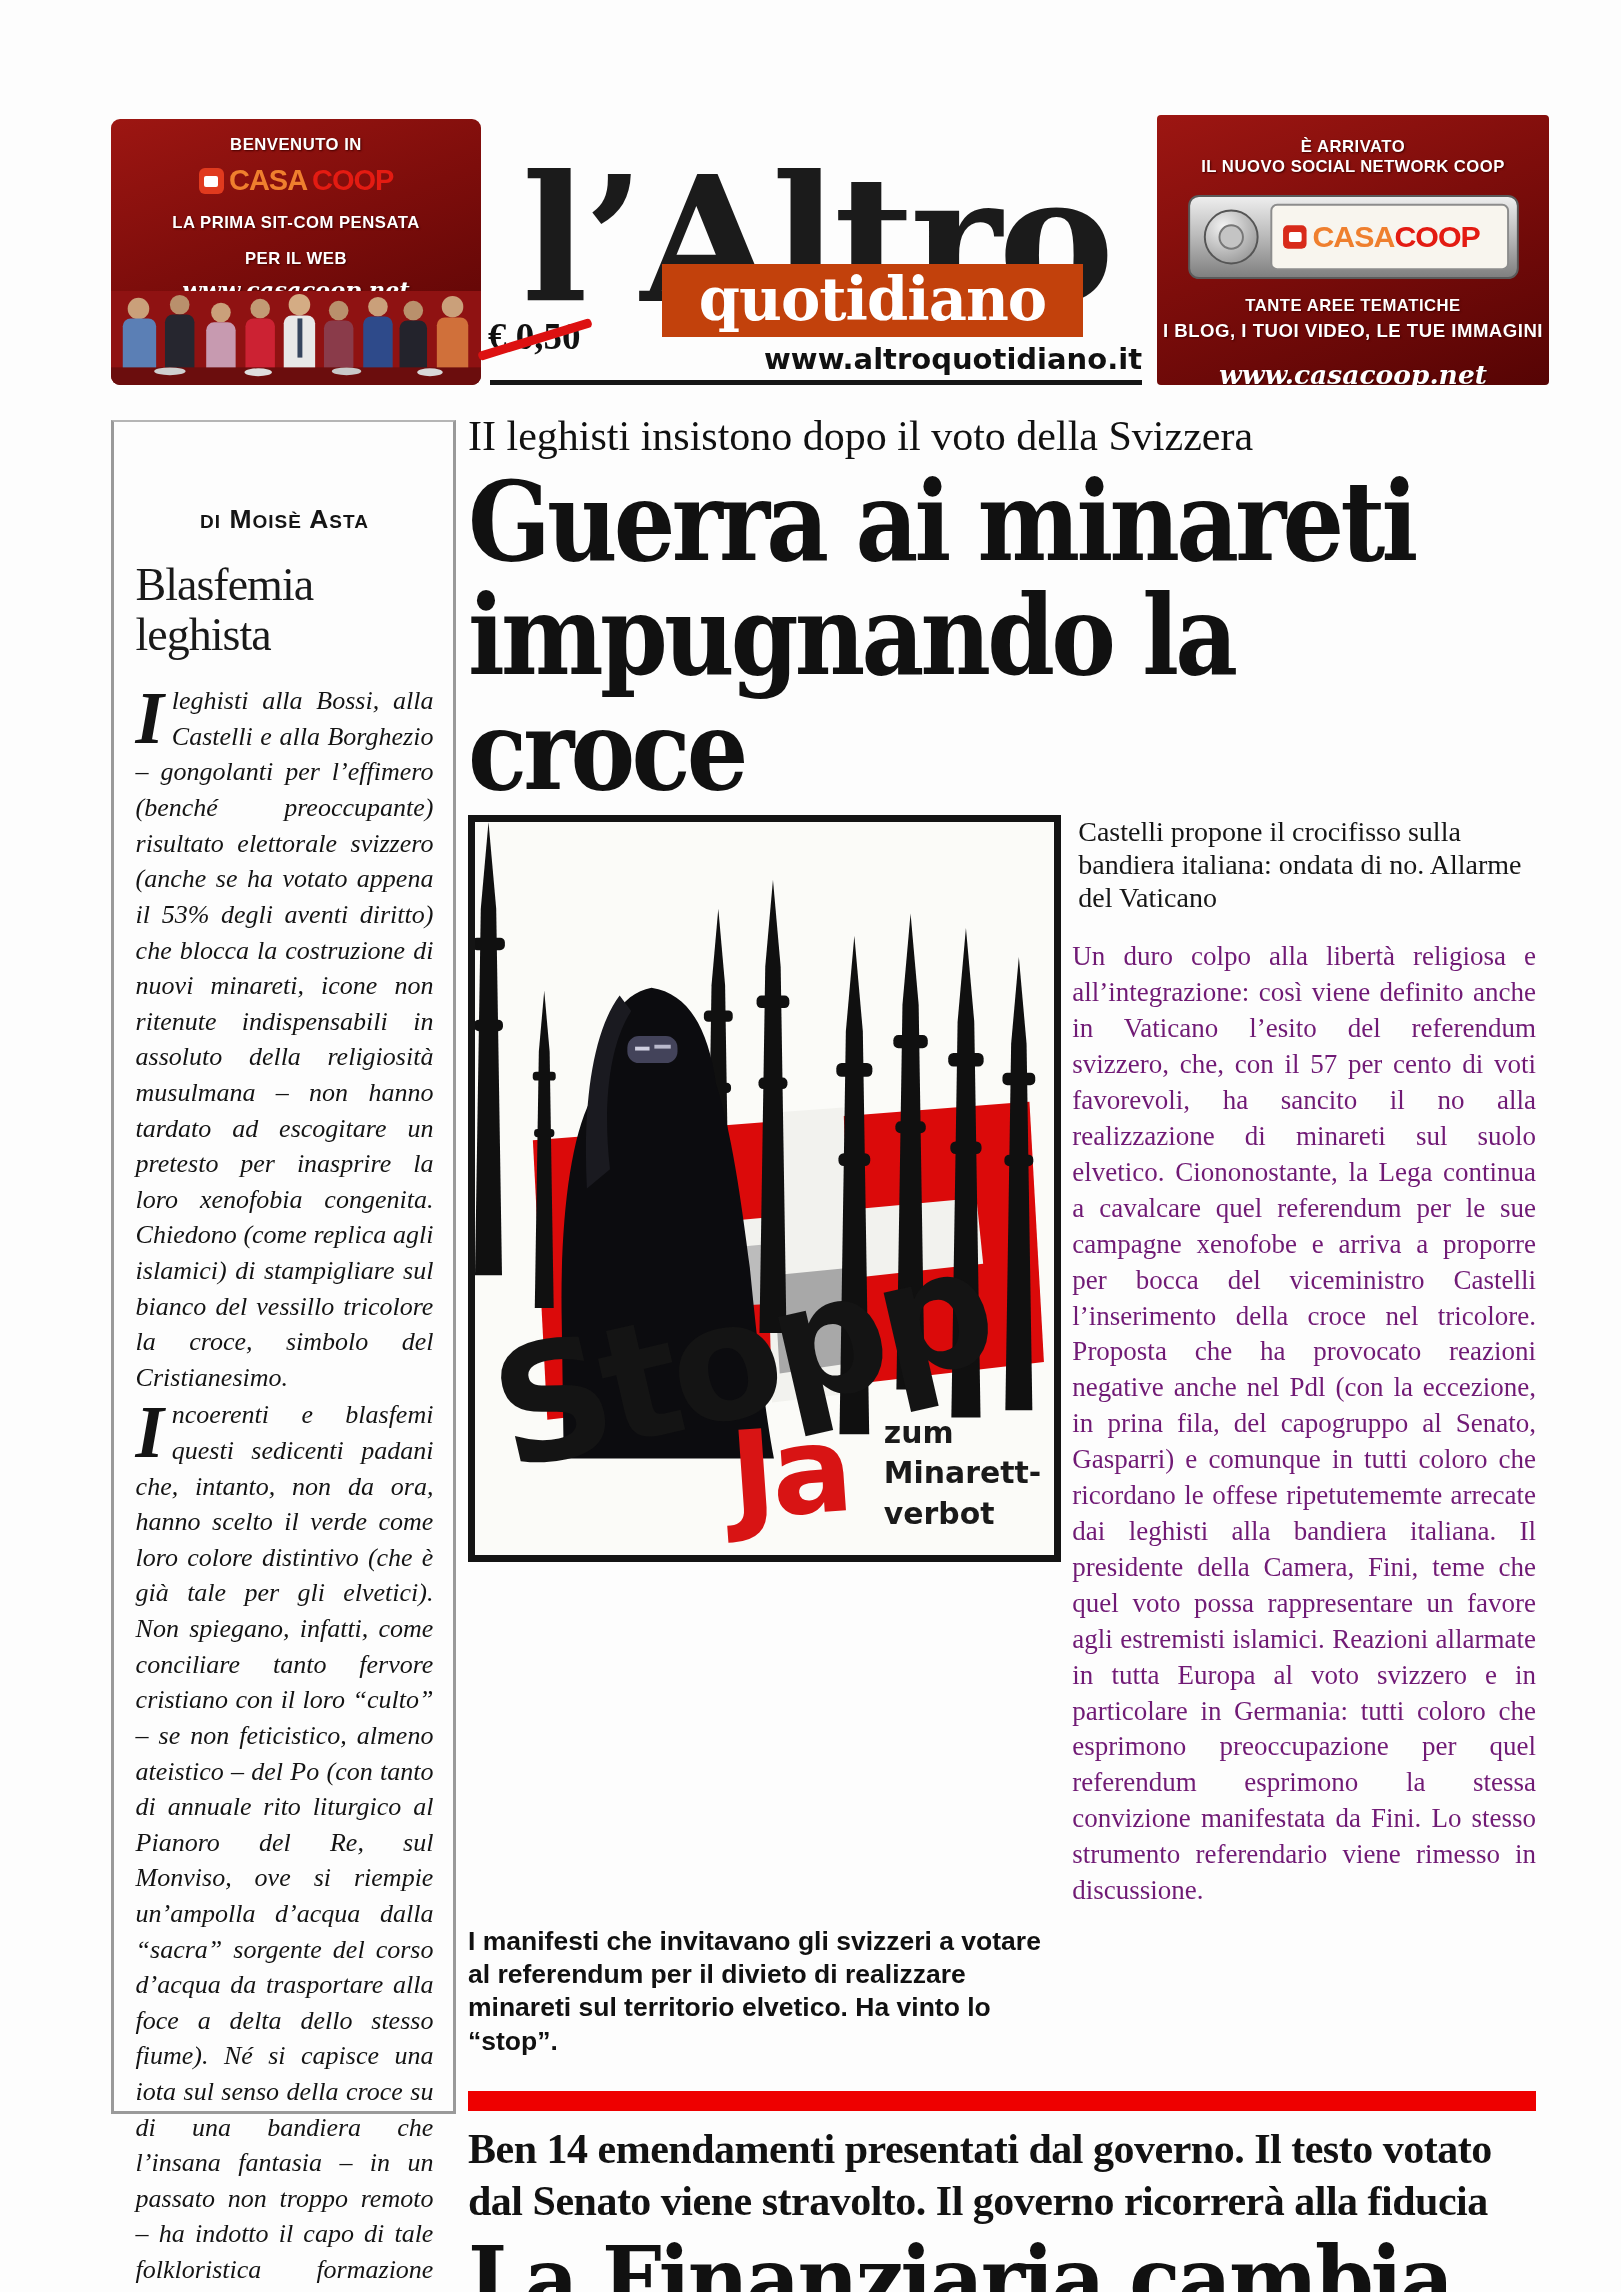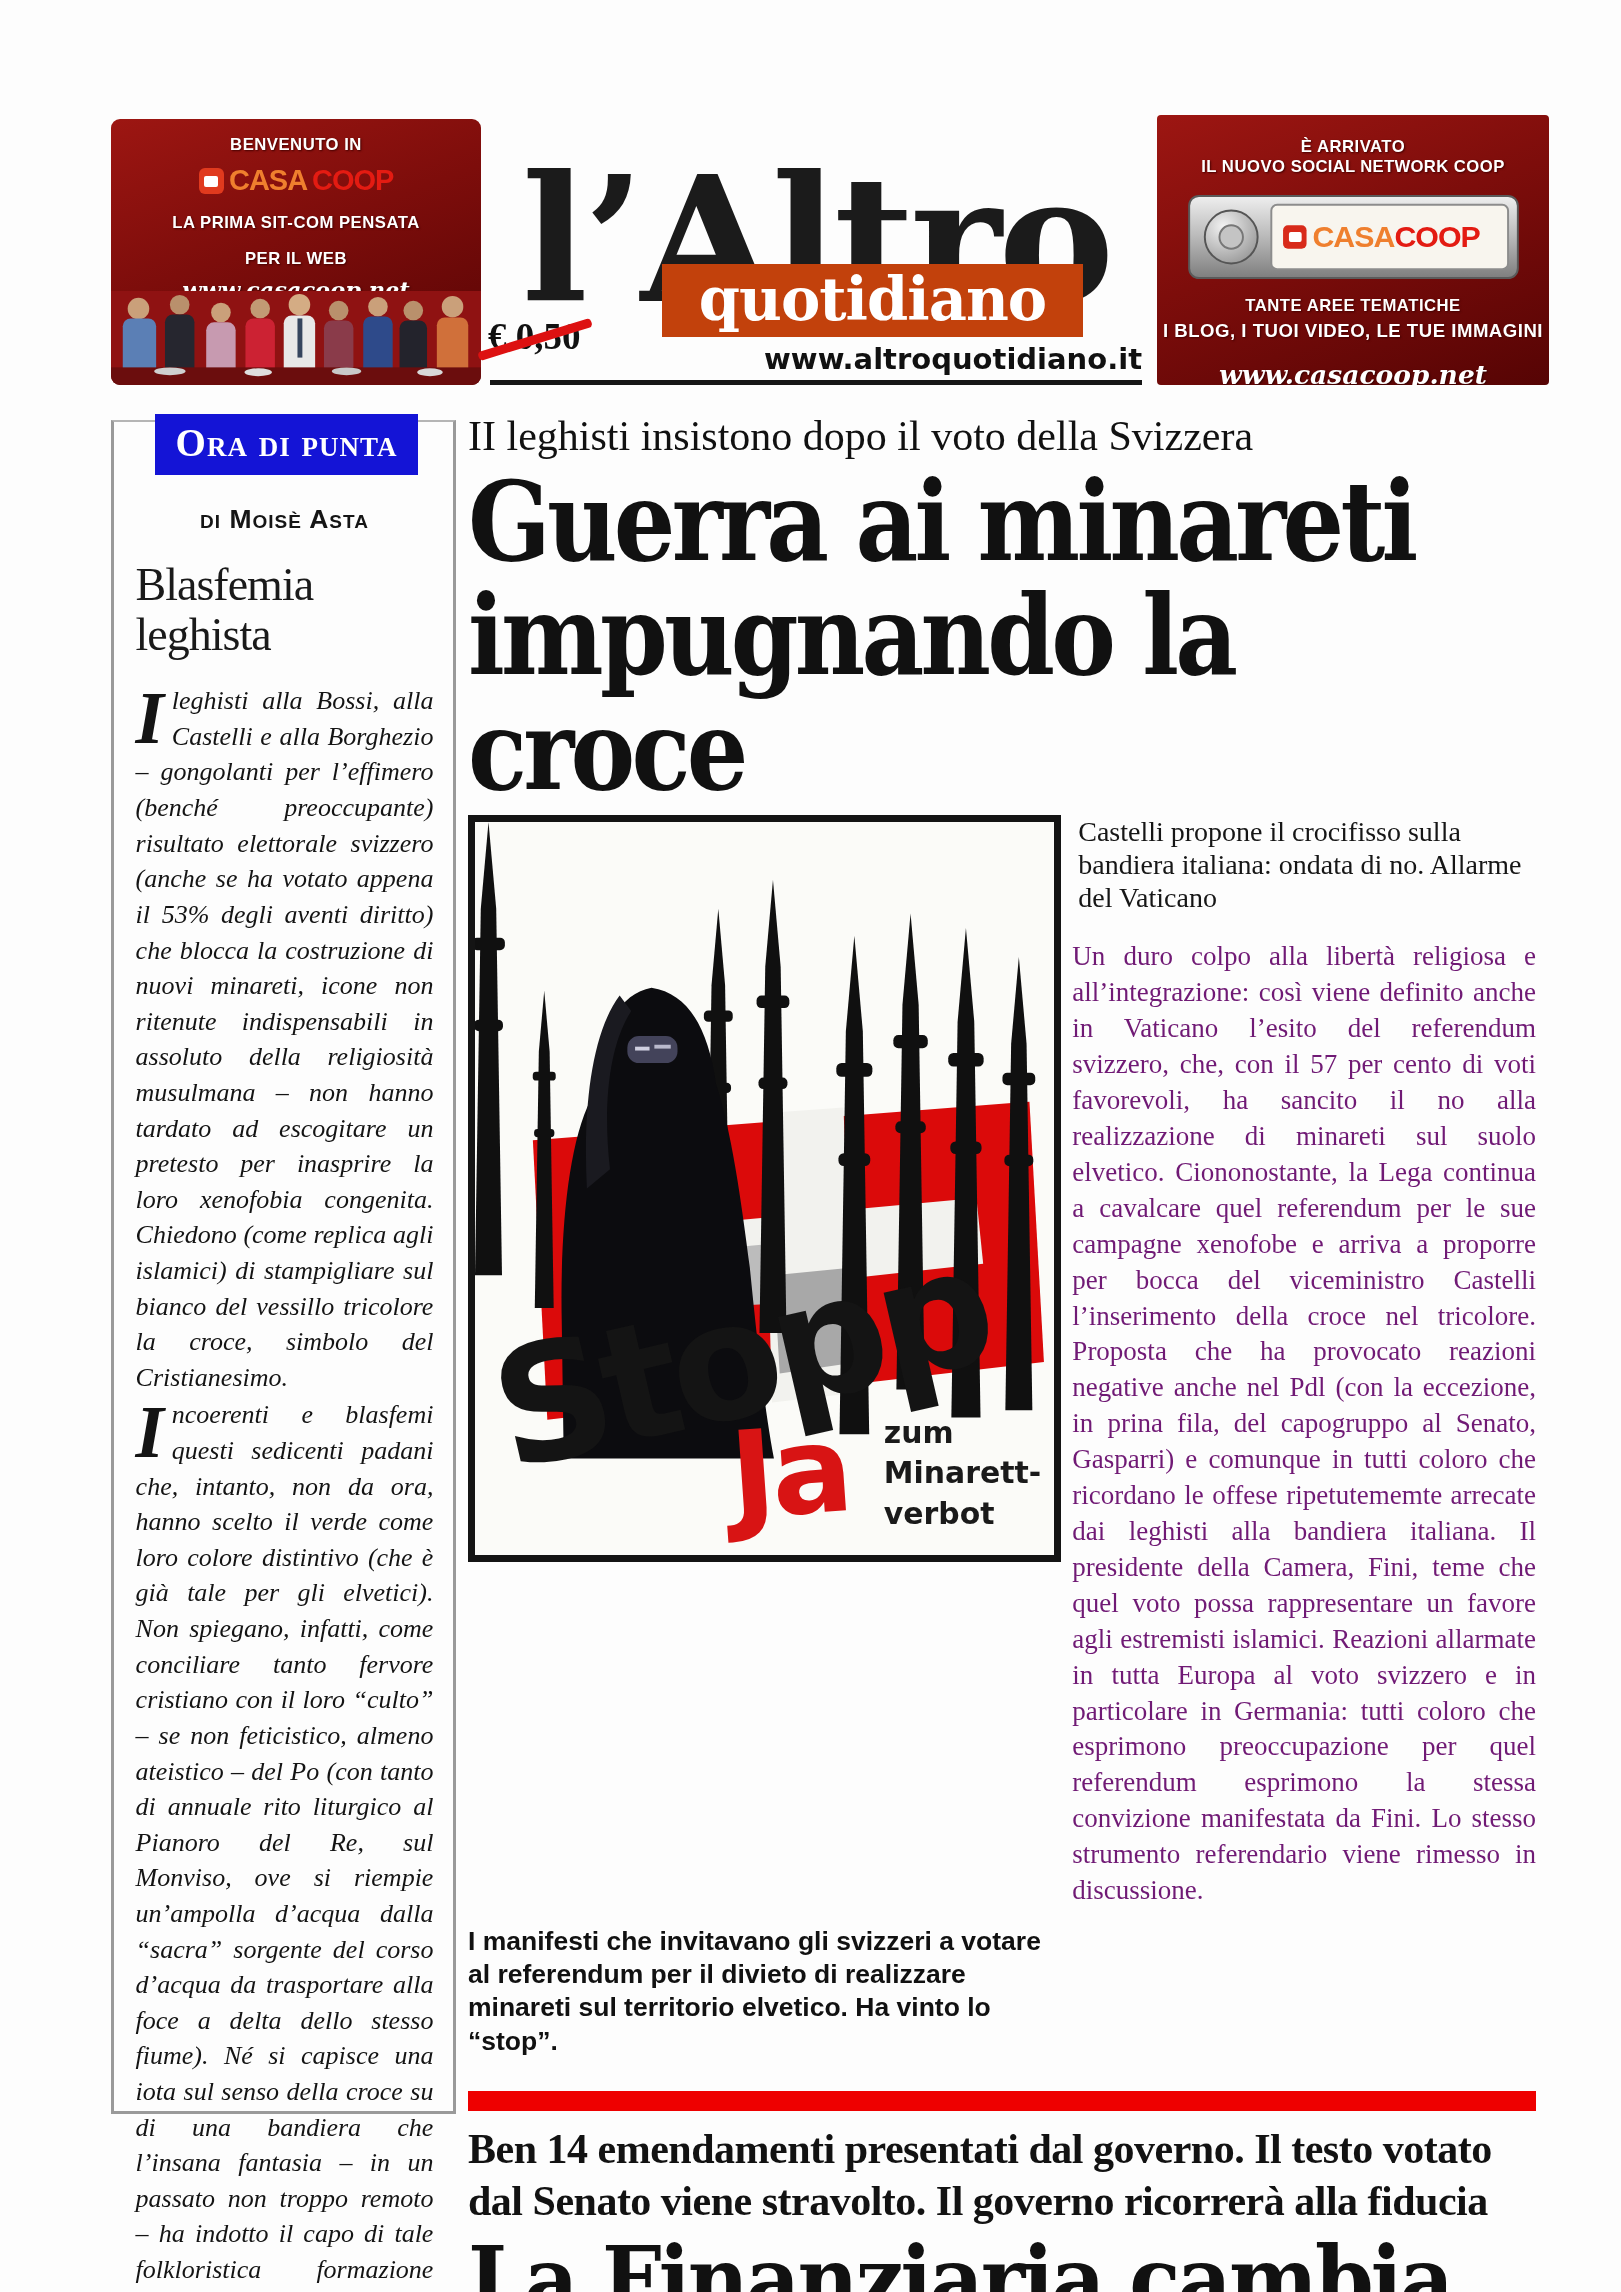--- a/index.html
+++ b/index.html
@@ -131,21 +131,20 @@
       <rect x="98" y="34" width="24" height="24" rx="5" fill="#d82a1a"></rect>
       <rect x="104" y="41" width="13" height="10" rx="2" fill="#fff"></rect>
       <text x="128" y="56" font-family="Liberation Sans, sans-serif" font-weight="bold" font-size="31" letter-spacing="-1"><tspan fill="#ef7f2e">CASA</tspan><tspan fill="#e31b12">COOP</tspan></text>
     </svg>
     <div class="ad-small">TANTE AREE TEMATICHE</div>
     <div class="ad-small" style="font-size:18.6px; margin-top:3.9px;">I BLOG, I TUOI VIDEO, LE TUE IMMAGINI</div>
     <div class="script-url" style="margin-top:17.6px; font-size:26.5px;">www.casacoop.net</div>
   </div>
 
   <div class="opinion">
-    <div class="op-label">Ora di punta</div>
     <div class="op-byline">di Moisè Asta</div>
     <div class="op-title">Blasfemia leghista</div>
     <div class="op-body">
       <p><span class="dropcap">I</span><span>leghisti alla Bossi, alla Castelli e alla Borghezio – gongolanti per l’effimero (benché preoccupante) risultato elettorale svizzero (anche se ha votato appena il 53% degli aventi diritto) che blocca la costruzione di nuovi minareti, icone non ritenute indispensabili in assoluto della religiosità musulmana – non hanno tardato ad escogitare un pretesto per inasprire la loro xenofobia congenita. Chiedono (come replica agli islamici) di stampigliare sul bianco del vessillo tricolore la croce, simbolo del Cristianesimo.</span></p>
       <p><span class="dropcap">I</span><span>ncoerenti e blasfemi questi sedicenti padani che, intanto, non da ora, hanno scelto il verde come loro colore distintivo (che è già tale per gli elvetici). Non spiegano, infatti, come conciliare tanto fervore cristiano con il loro “culto” – se non feticistico, almeno ateistico – del Po (con tanto di annuale rito liturgico al Pianoro del Re, sul Monviso, ove si riempie un’ampolla d’acqua dalla “sacra” sorgente del corso d’acqua da trasportare alla foce a delta dello stesso fiume). Né si capisce una iota sul senso della croce su di una bandiera che l’insana fantasia – in un passato non troppo remoto – ha indotto il capo di tale folkloristica formazione politica ad identificare con la carta igienica. E c’è veramente da sperare ed augurarsi che, almeno questo volta, nel corso di qualche luculliana cena ad Arcore, non piova pure l’assenso del Cavaliere.</span></p>
     </div>
   </div>
 
   <div class="main">
     <div class="kicker">II leghisti insistono dopo il voto della Svizzera</div>

